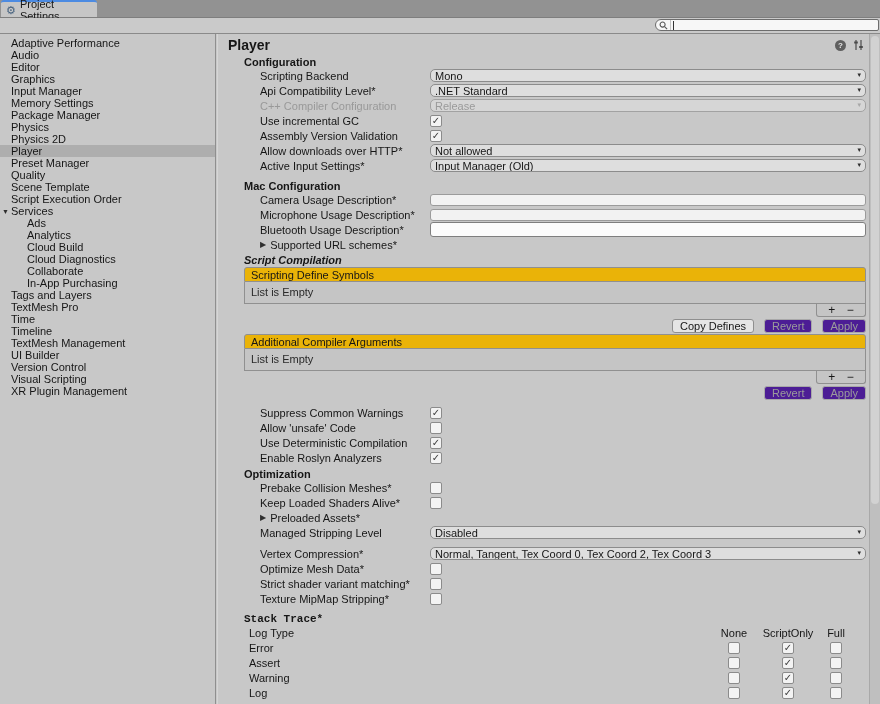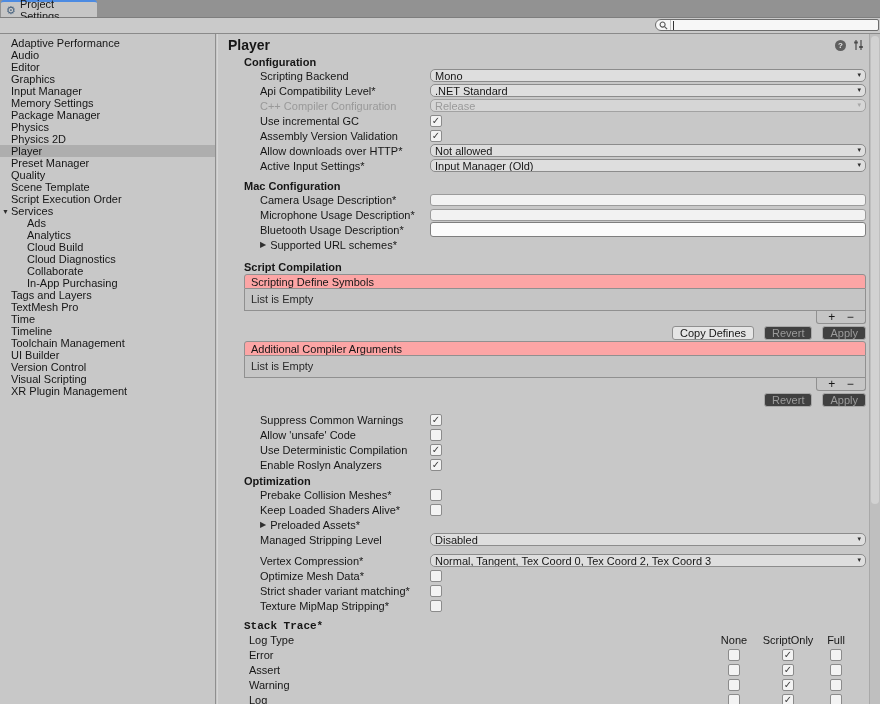--- a/index.html
+++ b/index.html
@@ -42,29 +42,29 @@
   .dd .arr{position:absolute;right:4px;top:1px;font-size:7px;color:#2d2d2d}
   .row.disabled .rlabel{color:#999}
   .dd.off{background:#d6d6d6;color:#9a9a9a;border-color:#a2a2a2}
   .dd.off .arr{color:#a8a8a8}
   .cb{width:12px;height:12px;background:#f3f3f3;border:1px solid #8b8b8b;border-radius:2px;display:flex;align-items:center;
       justify-content:center;font-size:10px;line-height:10px;color:#3c3c3c;box-sizing:border-box}
   .tf{height:12px;flex:1;background:#f2f2f2;border:1px solid #9b9b9b;border-radius:3px;box-sizing:border-box}
   .tf.big{height:15px;background:#fcfcfc;border-color:#7f7f7f}
   .foldout{height:15px;display:flex;align-items:center;padding-left:16px;gap:4px}
   .farr{font-size:8px;color:#2f2f2f}
-  .lb-head{height:15px;background:#fca5a5;border:1px solid #909090;border-radius:3px 3px 0 0;display:flex;align-items:center;
+  .lb-head{height:15px;background:#eab308;border:1px solid #909090;border-radius:3px 3px 0 0;display:flex;align-items:center;
            padding:0 6px;box-sizing:border-box}
   .lb-body{height:22px;background:#c5c5c5;border:1px solid #909090;border-top:none;padding:4px 6px 0;box-sizing:border-box;color:#2a2a2a}
   .lb-foot{height:13px;display:flex;justify-content:flex-end}
   .lb-footbox{width:48px;background:#c5c5c5;border:1px solid #909090;border-top:none;border-radius:0 0 3px 3px;
               display:flex;align-items:center;justify-content:space-evenly;font-size:12px;line-height:10px}
   .btnrow{display:flex;justify-content:flex-end;gap:10px;height:14px;margin-top:2px}
   .btn{height:14px;line-height:12px;padding:0 7px;background:#e5e5e5;border:1px solid #8f8f8f;border-radius:3px;box-sizing:border-box}
-  .btn.off{background:#404040;color:#9b9b9b;border-color:#a8a8a8}
+  .btn.off{background:#4c1d95;color:#9b9b9b;border-color:#a8a8a8}
   .trow,.throw{display:flex;height:15px;align-items:center}
   .tlabel{flex:1;padding-left:5px}
   .tcols{display:flex;width:148px;margin-right:10px;flex:none}
   .tcol{display:flex;justify-content:center;align-items:center}
   .tcol.c0{width:52px}.tcol.c1{width:56px}.tcol.c2{width:40px}
 </style>
 </head>
 <body>
 
 <div id="tabbar">
@@ -105,21 +105,21 @@
     <div class="snav child"><div style="display: inline;">Ads</div></div>
     <div class="snav child"><div style="display: inline;">Analytics</div></div>
     <div class="snav child"><div style="display: inline;">Cloud Build</div></div>
     <div class="snav child"><div style="display: inline;">Cloud Diagnostics</div></div>
     <div class="snav child"><div style="display: inline;">Collaborate</div></div>
     <div class="snav child"><div style="display: inline;">In-App Purchasing</div></div>
     <div class="snav"><div style="display: inline;">Tags and Layers</div></div>
     <div class="snav"><div style="display: inline;">TextMesh Pro</div></div>
     <div class="snav"><div style="display: inline;">Time</div></div>
     <div class="snav"><div style="display: inline;">Timeline</div></div>
-    <div class="snav"><div style="display: inline;">Toolchain Management</div></div>
+    <div class="snav"><div style="display: inline;">TextMesh Management</div></div>
     <div class="snav"><div style="display: inline;">UI Builder</div></div>
     <div class="snav"><div style="display: inline;">Version Control</div></div>
     <div class="snav"><div style="display: inline;">Visual Scripting</div></div>
     <div class="snav"><div style="display: inline;">XR Plugin Management</div></div>
   </div>
 
 <div id="main">
   <div id="content">
     <div class="title-row">
       <span class="ptitle">Player</span>
@@ -195,21 +195,21 @@
         <div class="row">
           <div class="rlabel">Bluetooth Usage Description*</div>
           <div class="rctl">
             <div class="tf big"></div>
           </div>
         </div>
         <div class="foldout">
           <div class="farr">▶</div>
           <div>Supported URL schemes*</div>
         </div>
-        <div class="section" style="margin-top: 8px;">Script Compilation</div>
+        <div class="section" style="margin-top: 1px; font-style: italic;">Script Compilation</div>
         <div style="margin-top: 1px;">
           <div class="lb-head">Scripting Define Symbols</div>
           <div class="lb-body">List is Empty</div>
           <div class="lb-foot">
             <div class="lb-footbox">
               <div>+</div>
               <div>−</div>
             </div>
           </div>
         </div>

